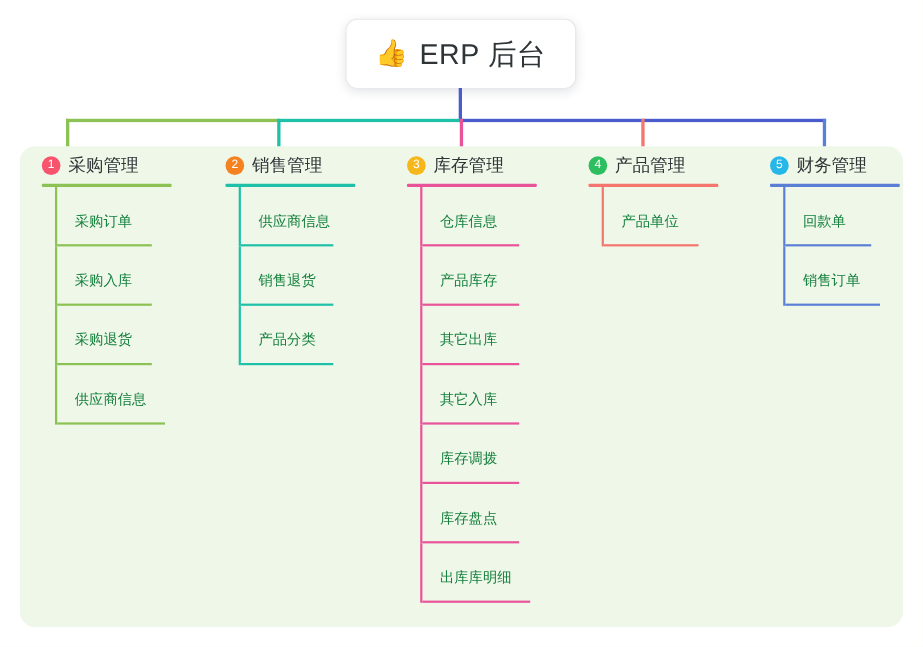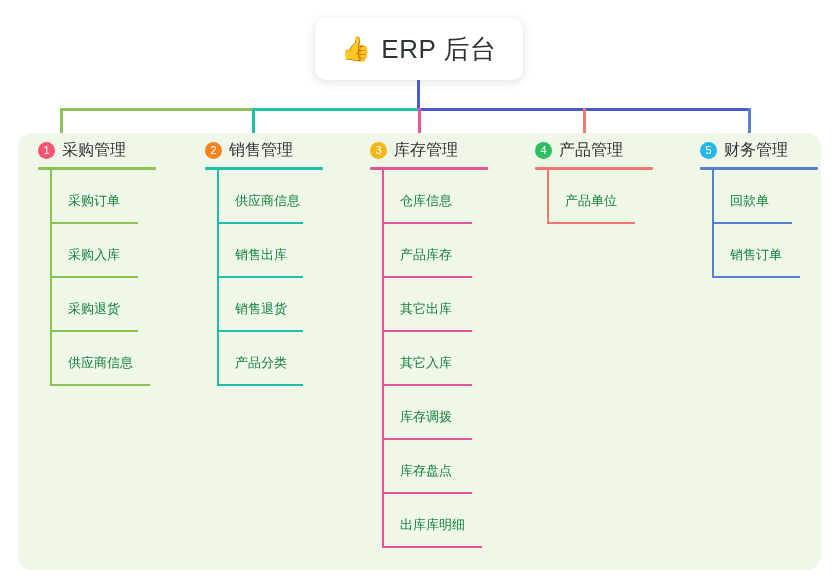--- a/index.html
+++ b/index.html
@@ -111,24 +111,20 @@
             <span class="badge" style="background: rgb(245, 130, 32);">2</span>
             <span class="col-name">销售管理</span>
           </div>
           <div class="col-rule" style="width: 118px; background: rgb(31, 192, 168);"></div>
           <div class="kids">
             <div class="kid" style="--c: #1fc0a8;">
               <span class="kid-label">供应商信息</span>
               <div class="kid-rule" style="width: 84px;"></div>
             </div>
             <div class="kid" style="--c: #1fc0a8;">
-              <span class="kid-label">销售出库</span>
-              <div class="kid-rule" style="width: 84px;"></div>
-            </div>
-            <div class="kid" style="--c: #1fc0a8;">
               <span class="kid-label">销售退货</span>
               <div class="kid-rule" style="width: 84px;"></div>
             </div>
             <div class="kid" style="--c: #1fc0a8;">
               <span class="kid-label">产品分类</span>
               <div class="kid-rule" style="width: 84px;"></div>
             </div>
           </div>
         </div>
         <div class="col" style="left: 332px;">

